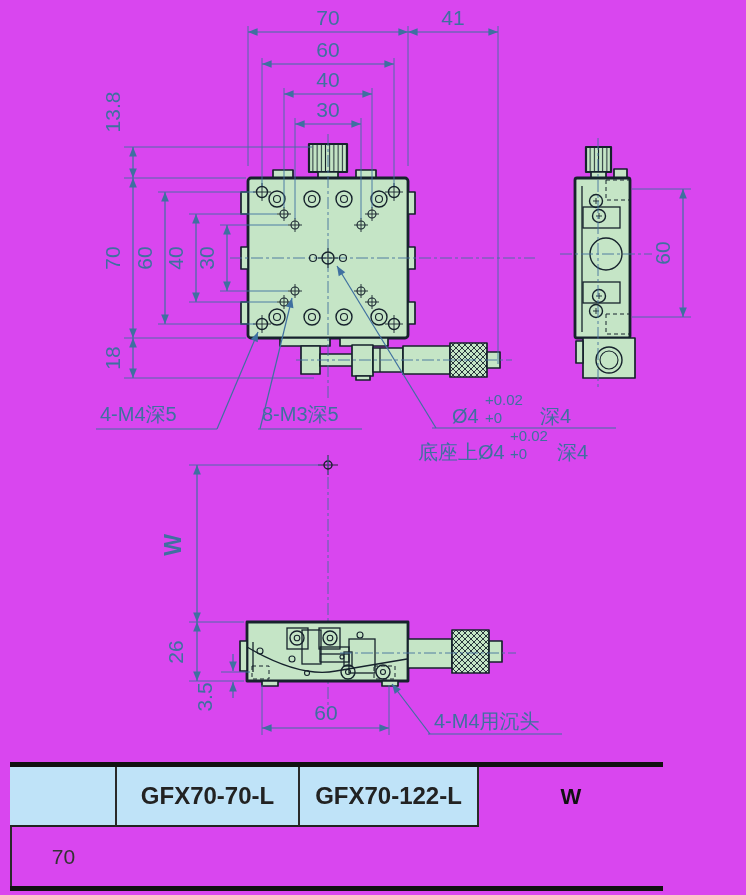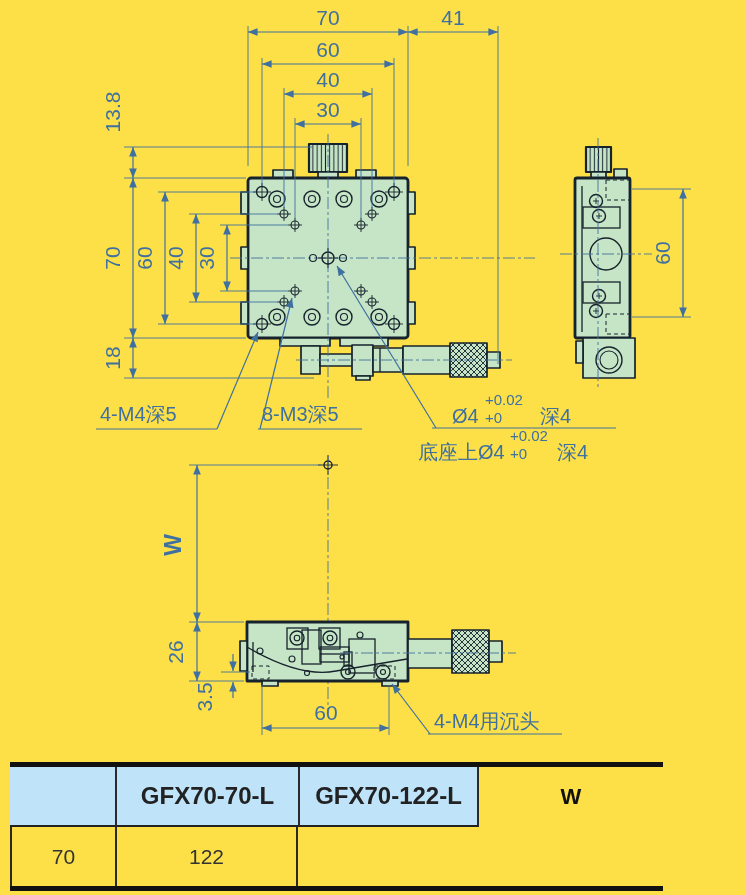--- a/index.html
+++ b/index.html
@@ -1,17 +1,17 @@
 <!DOCTYPE html>
 <html><head>
 <meta charset="utf-8">
 <style>
   html,body { margin:0; padding:0; background:#ffffff; }
   #stage {
-    position:relative; width:746px; height:895px; background:#fde047;
+    position:relative; width:746px; height:895px; background:#d946ef;
     font-family:"Liberation Sans","DejaVu Sans",sans-serif; overflow:hidden;
   }
   svg text { font-family:"Liberation Sans","DejaVu Sans",sans-serif; }
   .dtxt { fill:#3f70a0; font-size:21px; }
   .dtxtB { fill:#3f70a0; font-size:23px; font-weight:bold; }
   .ntxt { fill:#3f70a0; font-size:20px; }
   .sup  { fill:#3f70a0; font-size:15px; }
   .body { fill:#c5e5c6; stroke:#16222c; stroke-width:2.8; stroke-linejoin:round; }
   .part { fill:#c5e5c6; stroke:#16222c; stroke-width:1.7; stroke-linejoin:round; }
   .partT{ fill:#c5e5c6; stroke:#16222c; stroke-width:2.2; stroke-linejoin:round; }
@@ -378,15 +378,14 @@
   </g>
 </svg>
 
   
   <div class="spec-table">
     <div class="cell hdr"></div>
     <div class="cell hdr vline">GFX70-70-L</div>
     <div class="cell hdr vline rlast">GFX70-122-L</div>
     <div class="cell rowhdr">W</div>
     <div class="cell vline">70</div>
-    <div class="cell vline rlast">122</div>
   </div>
 </div>
 
 </body></html>

